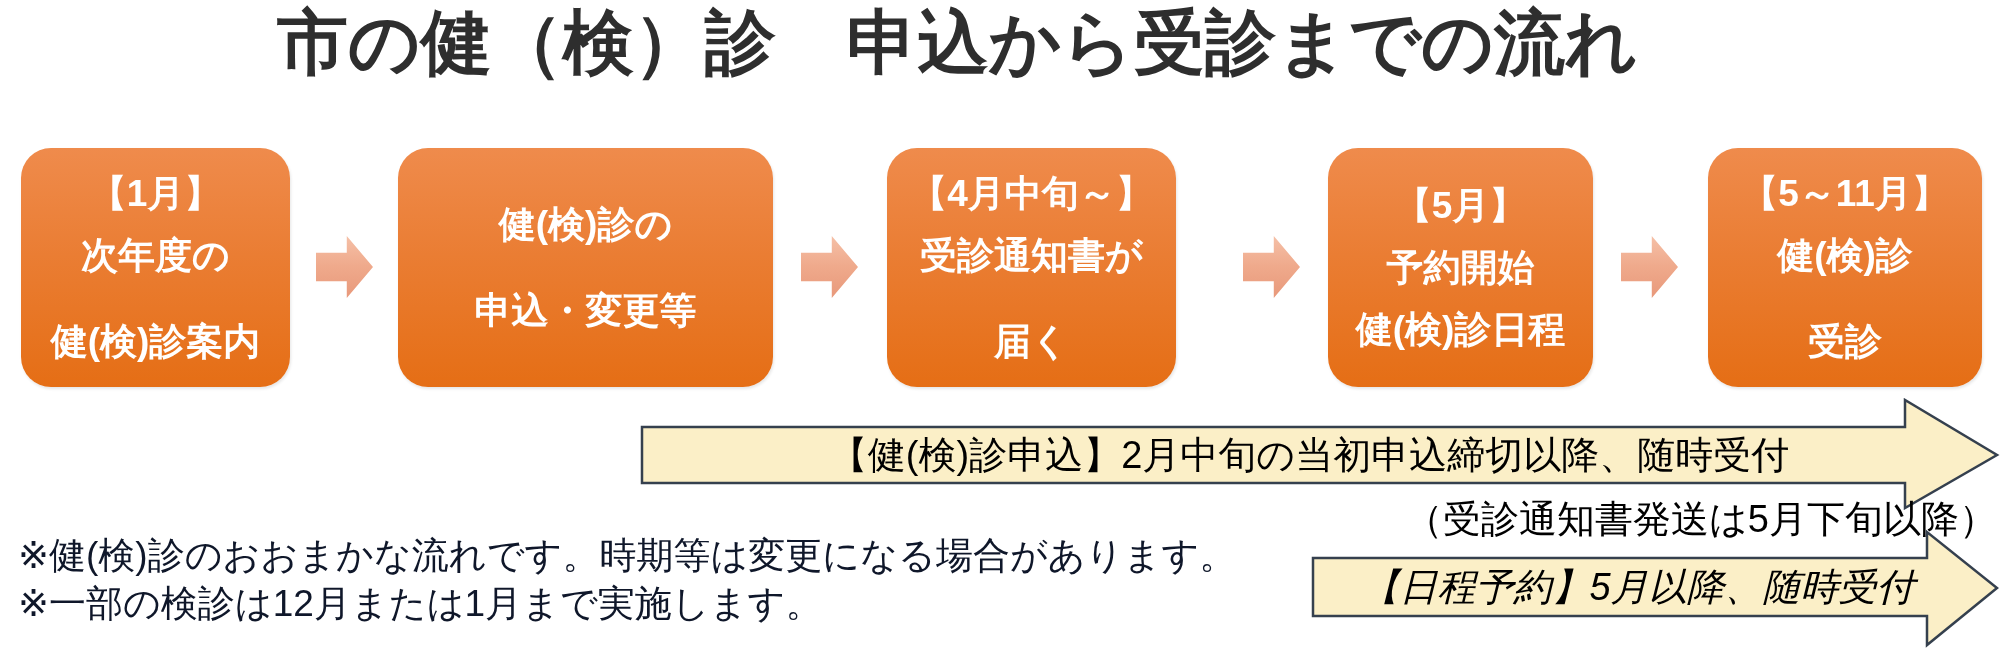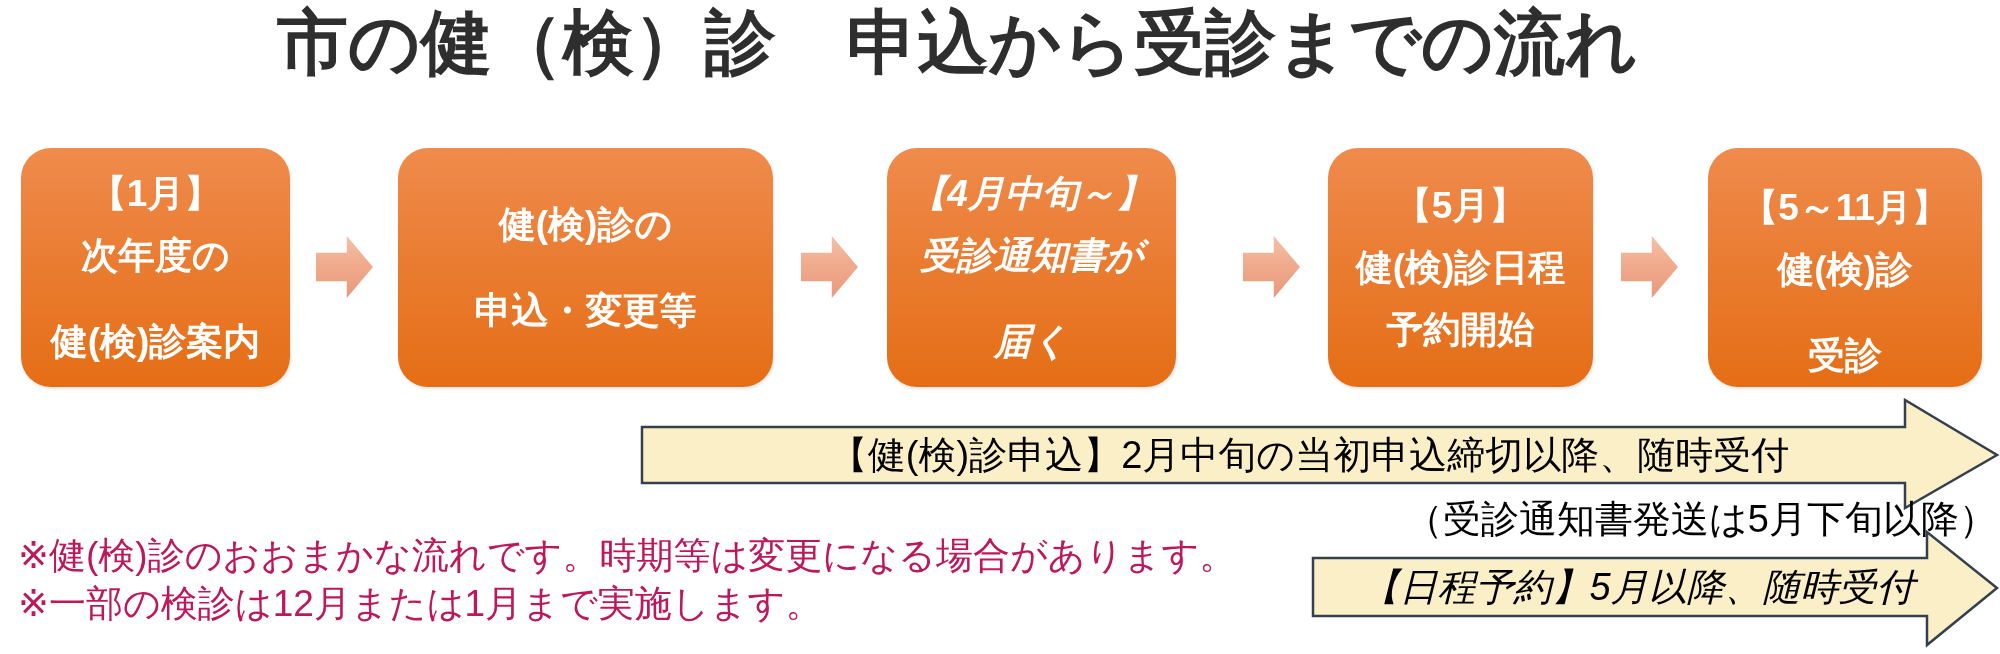--- a/index.html
+++ b/index.html
@@ -83,21 +83,21 @@
     white-space: nowrap;
     margin-top: 8px;
   }
 
   .footnotes {
     position: absolute;
     left: 18px;
     top: 532px;
     font-size: 37px;
     line-height: 48px;
-    color: #be185d;
+    color: #0f172a;
     white-space: nowrap;
   }
 </style>
 </head>
 <body>
 
 <div id="canvas">
 
   <h1 class="page-title">市の健（検）診　申込から受診までの流れ</h1>
 
@@ -105,33 +105,33 @@
     <div>【1月】</div>
     <div>次年度の</div>
     <div class="gap">健(検)診案内</div>
   </div>
 
   <div class="step" style="left:398px; width:375px;">
     <div>健(検)診の</div>
     <div class="gap">申込・変更等</div>
   </div>
 
-  <div class="step" style="left:887px; width:289px;font-style:italic;">
+  <div class="step" style="left:887px; width:289px;">
     <div>【4月中旬～】</div>
     <div>受診通知書が</div>
     <div class="gap">届く</div>
   </div>
 
   <div class="step" style="left:1328px; width:265px;">
     <div>【5月】</div>
+    <div>予約開始</div>
     <div>健(検)診日程</div>
-    <div>予約開始</div>
   </div>
 
-  <div class="step" style="left:1708px; width:274px;justify-content:flex-end;">
+  <div class="step" style="left:1708px; width:274px;">
     <div>【5～11月】</div>
     <div>健(検)診</div>
     <div class="gap">受診</div>
   </div>
 
   <div class="flow-arrow" style="left:316px;"></div>
   <div class="flow-arrow" style="left:801px;"></div>
   <div class="flow-arrow" style="left:1243px;"></div>
   <div class="flow-arrow" style="left:1621px;"></div>
 

